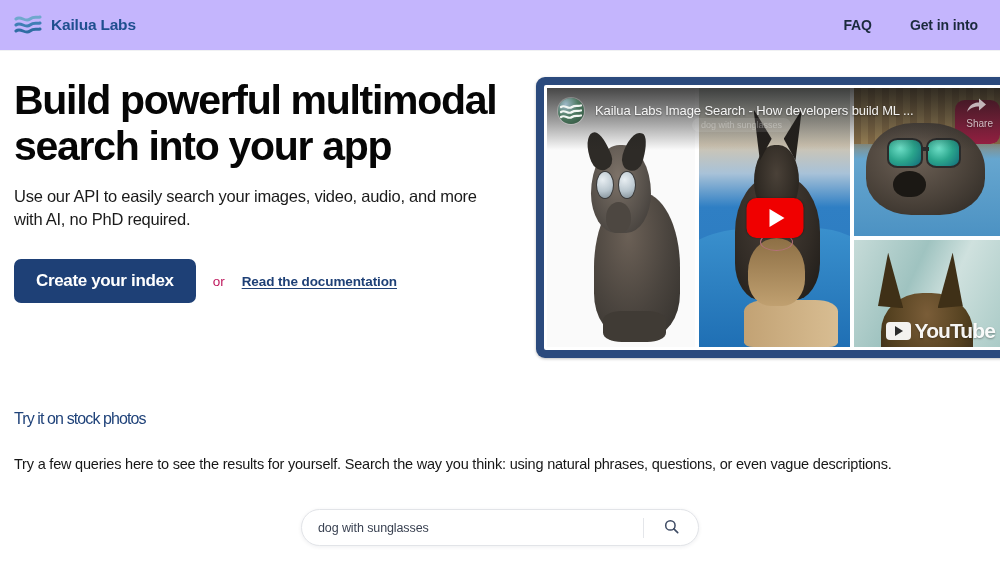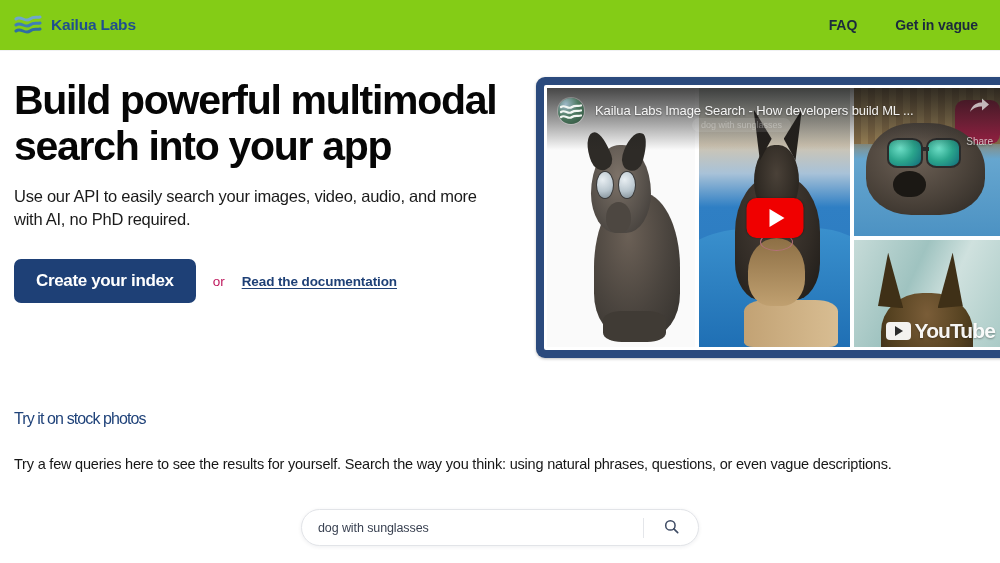--- a/index.html
+++ b/index.html
@@ -8,21 +8,21 @@
     overflow: hidden;
     background: #ffffff;
     font-family: "Liberation Sans", sans-serif;
     -webkit-font-smoothing: antialiased;
   }
 
   
   .header {
     height: 51px;
     width: 100%;
-    background: #84cc16;
+    background: #c4b5fd;
     border-bottom: 1px solid #f0f1f3;
     display: flex;
     align-items: center;
     padding: 0 22px 0 14px;
     position: relative;
   }
   .brand {
     display: flex;
     align-items: center;
     gap: 9px;
@@ -272,21 +272,21 @@
   }
   .yt-ghost {
     position:absolute; left: 145px; top: 30px;
     font-size: 9px; color: rgba(255,255,255,0.30);
     background: rgba(255,255,255,0.10);
     border-radius: 10px; padding: 2px 9px;
     white-space: nowrap;
   }
   .yt-share {
     position: absolute; right: 10px; top: 9px;
-    display: flex; flex-direction: column; align-items: center; gap: 20px;
+    display: flex; flex-direction: column; align-items: flex-start; gap: 2px;
     color: #f1f1f1; pointer-events: auto; cursor: pointer;
   }
   .yt-share span { font-size: 10px; opacity: 0.72; text-shadow: 0 1px 2px rgba(0,0,0,.5); }
 
   .play-btn {
     position: absolute; left: 50%; top: 50%; transform: translate(-50%,-50%);
     width: 57px; height: 40px; background: #f00000; border-radius: 10px;
     display: flex; align-items: center; justify-content: center;
     cursor: pointer; box-shadow: 0 0 2px rgba(0,0,0,0.3);
   }
@@ -376,21 +376,21 @@
       <svg width="28" height="24" viewBox="0 0 28 24">
         <path d="M2 6 C7 2, 11 10, 16 6 C20 2.8, 23 5, 26 4" fill="none" stroke="#6fa8cd" stroke-width="3" stroke-linecap="round"></path>
         <path d="M2 12 C7 8, 11 16, 16 12 C20 8.8, 23 11, 26 10" fill="none" stroke="#3f7fb5" stroke-width="3" stroke-linecap="round"></path>
         <path d="M2 18 C7 14, 11 22, 16 18 C20 14.8, 23 17, 26 16" fill="none" stroke="#2f6da3" stroke-width="3" stroke-linecap="round"></path>
       </svg>
     </span>
     <span class="brand-name">Kailua Labs</span>
   </div>
   <div class="nav">
     <a class="nav-link">FAQ</a>
-    <a class="nav-link">Get in vague</a>
+    <a class="nav-link">Get in into</a>
   </div>
 </div>
 
 <div class="hero">
 
   <div class="hero-left">
     <h1 class="hero-title">Build powerful multimodal search into your app</h1>
     <p class="hero-sub">Use our API to easily search your images, video, audio, and more with AI, no PhD required.</p>
     <div class="cta-row">
       <button class="btn-primary">Create your index</button>

